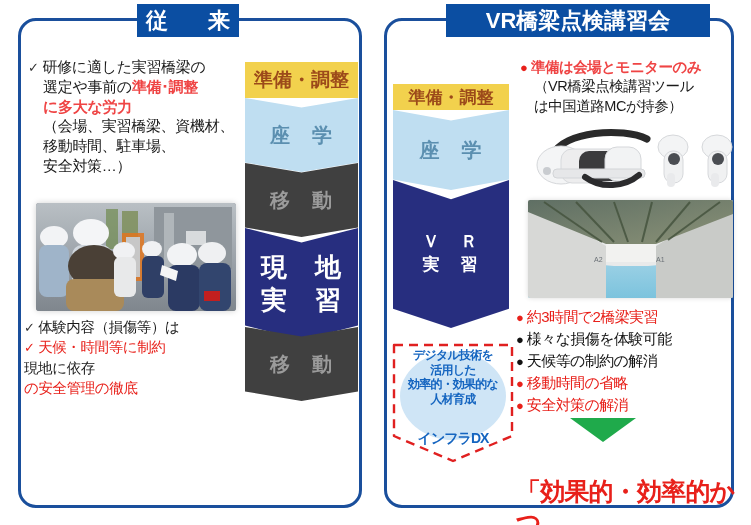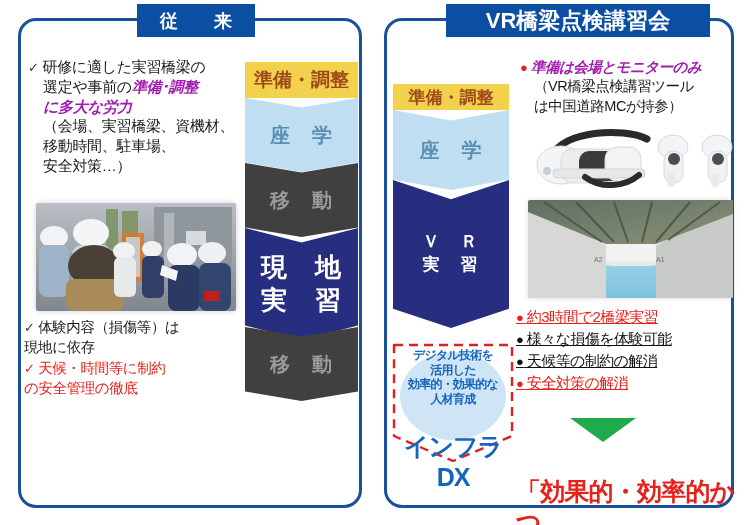--- a/index.html
+++ b/index.html
@@ -27,35 +27,35 @@
   .panel-title{
     position:absolute;
     background:#0b4ea2;
     color:#ffffff;
     font-weight:bold;
     text-align:center;
     display:flex;align-items:center;justify-content:center;
     z-index:6;
     line-height:1;
   }
-  #title-left{left:137px;top:4px;width:118px;height:33px;font-size:18px;letter-spacing:9px;text-indent:9px;}
+  #title-left{left:137px;top:4px;width:102px;height:33px;font-size:22px;letter-spacing:9px;text-indent:9px;}
   #title-right{left:446px;top:4px;width:264px;height:33px;font-size:22px;letter-spacing:0px;}
 
   
   .jtxt{font-family:"Liberation Sans","DejaVu Sans",sans-serif;}
 
   
   #left-bullet-1{
     position:absolute;left:28px;top:57px;width:212px;
     font-size:15px;line-height:1.32;color:#1a1a1a;
     text-indent:-15px;padding-left:15px;
     letter-spacing:-0.3px;
   }
   .check{color:#333;font-weight:bold;font-size:13px;}
-  .red{color:#a21caf;font-weight:bold;font-style:italic;}
+  .red{color:#ef4444;font-weight:bold;}
   .redn{color:#e8201a;}
 
   #left-photo{
     position:absolute;left:36px;top:203px;width:200px;height:108px;
     border-radius:3px;overflow:hidden;
     box-shadow:0 0 6px rgba(0,0,0,.18);
     background:#8d9099;
   }
   #left-photo svg{display:block;}
 
@@ -104,21 +104,21 @@
   }
   #bridge-photo{
     position:absolute;left:528px;top:200px;width:205px;height:98px;
     border-radius:2px;overflow:hidden;box-shadow:0 0 5px rgba(0,0,0,.15);
   }
 
   #right-list{
     position:absolute;left:516px;top:307px;width:228px;
     font-size:15px;line-height:1.30;letter-spacing:-0.6px;
   }
-  #right-list .li{display:block;text-indent:-17px;padding-left:17px;margin-bottom:2px;text-decoration:underline;}
+  #right-list .li{display:block;text-indent:-17px;padding-left:17px;margin-bottom:2px;}
 
   #green-arrow{position:absolute;left:570px;top:418px;width:66px;height:24px;}
 
   #conclusion{
     position:absolute;left:516px;top:444px;width:226px;
     font-size:25px;font-weight:bold;color:#e8201a;
     line-height:1.22;letter-spacing:-0.8px;margin-top:32px;
   }
 
   
@@ -129,21 +129,21 @@
     position:absolute;left:9px;top:10px;width:106px;height:88px;
     background:#cfe5f6;border-radius:50%;
   }
   #dx-text{
     position:absolute;left:0;top:6px;width:124px;
     text-align:center;color:#1565c0;font-weight:bold;
     font-size:12px;line-height:1.22;letter-spacing:-0.8px;
   }
   #dx-big{
     position:absolute;left:0;top:88px;width:124px;text-align:center;
-    color:#1565c0;font-weight:bold;font-size:25px;letter-spacing:-1px;
+    color:#1565c0;font-weight:bold;font-size:14px;letter-spacing:-1px;
   }
 </style>
 </head>
 <body>
 
 <div class="stage">
 
   <div class="panel" id="panel-left"></div>
   <div class="panel-title jtxt" id="title-left">従　来</div>
 
@@ -194,27 +194,27 @@
         <path d="M126 62 l16 6 -2 10 -16 -6z" fill="#f5f5f5"></path>
       </g>
     </svg>
   </div>
 
   <div class="jtxt" id="left-list">
     <span class="li">
       <span class="check">✓</span>
       <span>体験内容（損傷等）は</span>
     </span>
+    <span class="li redn">
+      <span class="check redn">✓</span>
+      <span>天候・時間等に制約</span>
+    </span>
     <span class="li">
       <span class="check"></span>
       <span>現地に依存</span>
-    </span>
-    <span class="li redn">
-      <span class="check redn">✓</span>
-      <span>天候・時間等に制約</span>
     </span>
     <span class="li redn">
       <span class="check redn"></span>
       <span>の安全管理の徹底</span>
     </span>
   </div>
 
   <div class="flowcol" id="flow-left">
     <div class="prep-box jtxt" style="height:36px;font-size:19px;">準備・調整</div>
     <div class="chev chev-lightblue jtxt" style="height:74px;font-size:20px;letter-spacing:1px;">座　学</div>
@@ -300,20 +300,24 @@
     <span class="li" style="color:#111">
       <span class="dot-blk">●</span>
       <span>様々な損傷を体験可能</span>
     </span>
     <span class="li" style="color:#111">
       <span class="dot-blk">●</span>
       <span>天候等の制約の解消</span>
     </span>
     <span class="li redn">
       <span class="dot-red">●</span>
+      <span>移動時間の省略</span>
+    </span>
+    <span class="li redn">
+      <span class="dot-red">●</span>
       <span>安全対策の解消</span>
     </span>
   </div>
 
   <div id="green-arrow">
     <svg width="66" height="24" viewBox="0 0 66 24" xmlns="http://www.w3.org/2000/svg">
       <polygon points="0,0 66,0 33,24" fill="#1faa4b"></polygon>
     </svg>
   </div>
 

